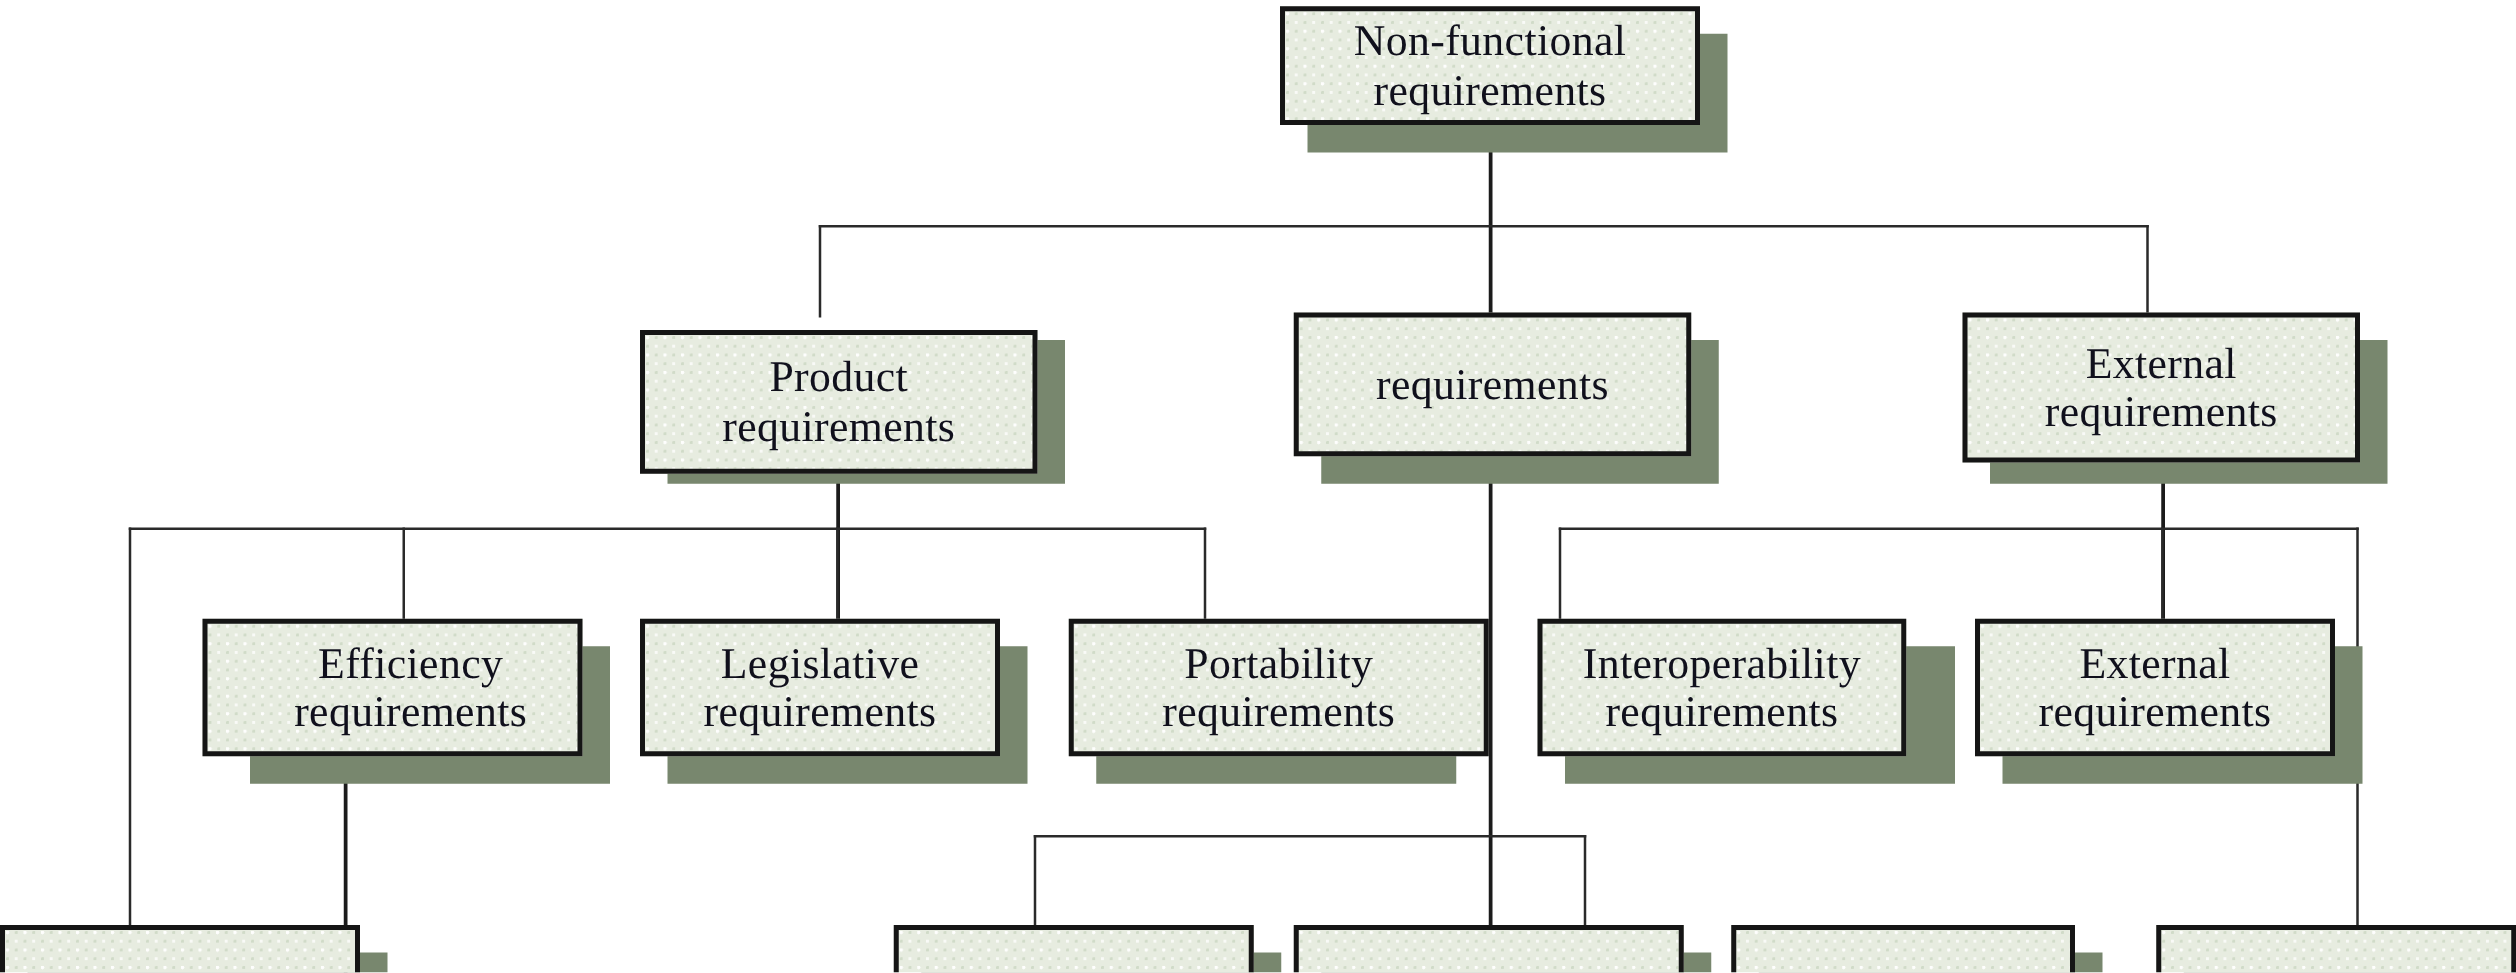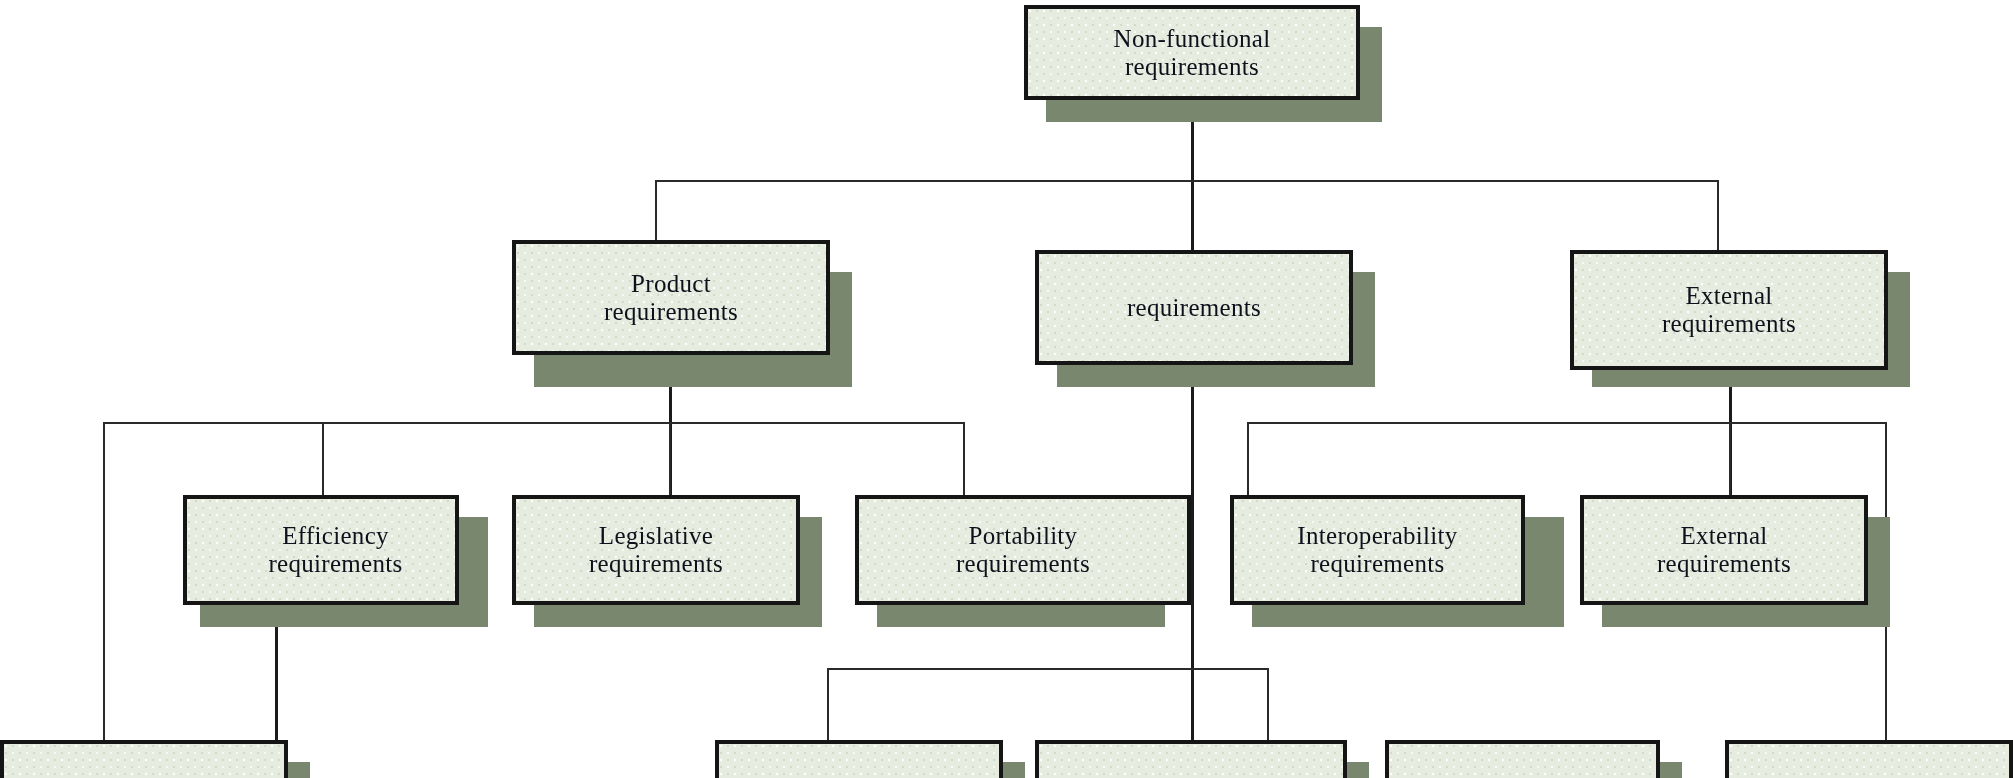--- a/index.html
+++ b/index.html
@@ -40,21 +40,21 @@
       radial-gradient(circle at 9px 9px, rgba(255,255,255,0.75) 1.3px, transparent 1.5px),
       radial-gradient(circle at 9px 2px, rgba(190,205,180,0.55) 1.1px, transparent 1.3px),
       radial-gradient(circle at 2px 9px, rgba(190,205,180,0.55) 1.1px, transparent 1.3px);
     background-size: 14px 14px, 14px 14px, 14px 14px, 14px 14px;
     display: flex;
     flex-direction: column;
     align-items: center;
     justify-content: center;
     text-align: center;
     color: #10101c;
-    font-size: 25px;
+    font-size: 35px;
     line-height: 1.12;
     letter-spacing: 0.3px;
     z-index: 3;
     text-rendering: optimizeLegibility;
   }
   .node .ln {
     display: block;
     white-space: nowrap;
   }
   
@@ -118,35 +118,35 @@
   <div class="shadow" style="left:737px;  top:762px; width:288px; height:60px;"></div>
   <div class="shadow" style="left:1057px; top:762px; width:312px; height:60px;"></div>
   <div class="shadow" style="left:1407px; top:762px; width:275px; height:60px;"></div>
   <div class="shadow" style="left:1747px; top:762px; width:288px; height:60px;"></div>
 
   <div class="node" style="left:1024px; top:5px; width:336px; height:95px;">
     <span class="ln">Non-functional</span>
     <span class="ln">requirements</span>
   </div>
 
-  <div class="node" style="left:512px; top:240px; width:318px; height:115px;">
+  <div class="node" style="left:512px; top:264px; width:318px; height:115px;">
     <span class="ln">Product</span>
     <span class="ln">requirements</span>
   </div>
 
   <div class="node" style="left:1035px; top:250px; width:318px; height:115px;">
     <span class="ln">requirements</span>
   </div>
 
   <div class="node" style="left:1570px; top:250px; width:318px; height:120px;">
     <span class="ln">External</span>
     <span class="ln">requirements</span>
   </div>
 
-  <div class="node" style="left:183px; top:495px; width:276px; height:110px;padding-left:29px;">
+  <div class="node" style="left:162px; top:495px; width:304px; height:110px;padding-left:29px;">
     <span class="ln">Efficiency</span>
     <span class="ln">requirements</span>
   </div>
 
   <div class="node" style="left:512px; top:495px; width:288px; height:110px;">
     <span class="ln">Legislative</span>
     <span class="ln">requirements</span>
   </div>
 
   <div class="node" style="left:855px; top:495px; width:336px; height:110px;">

